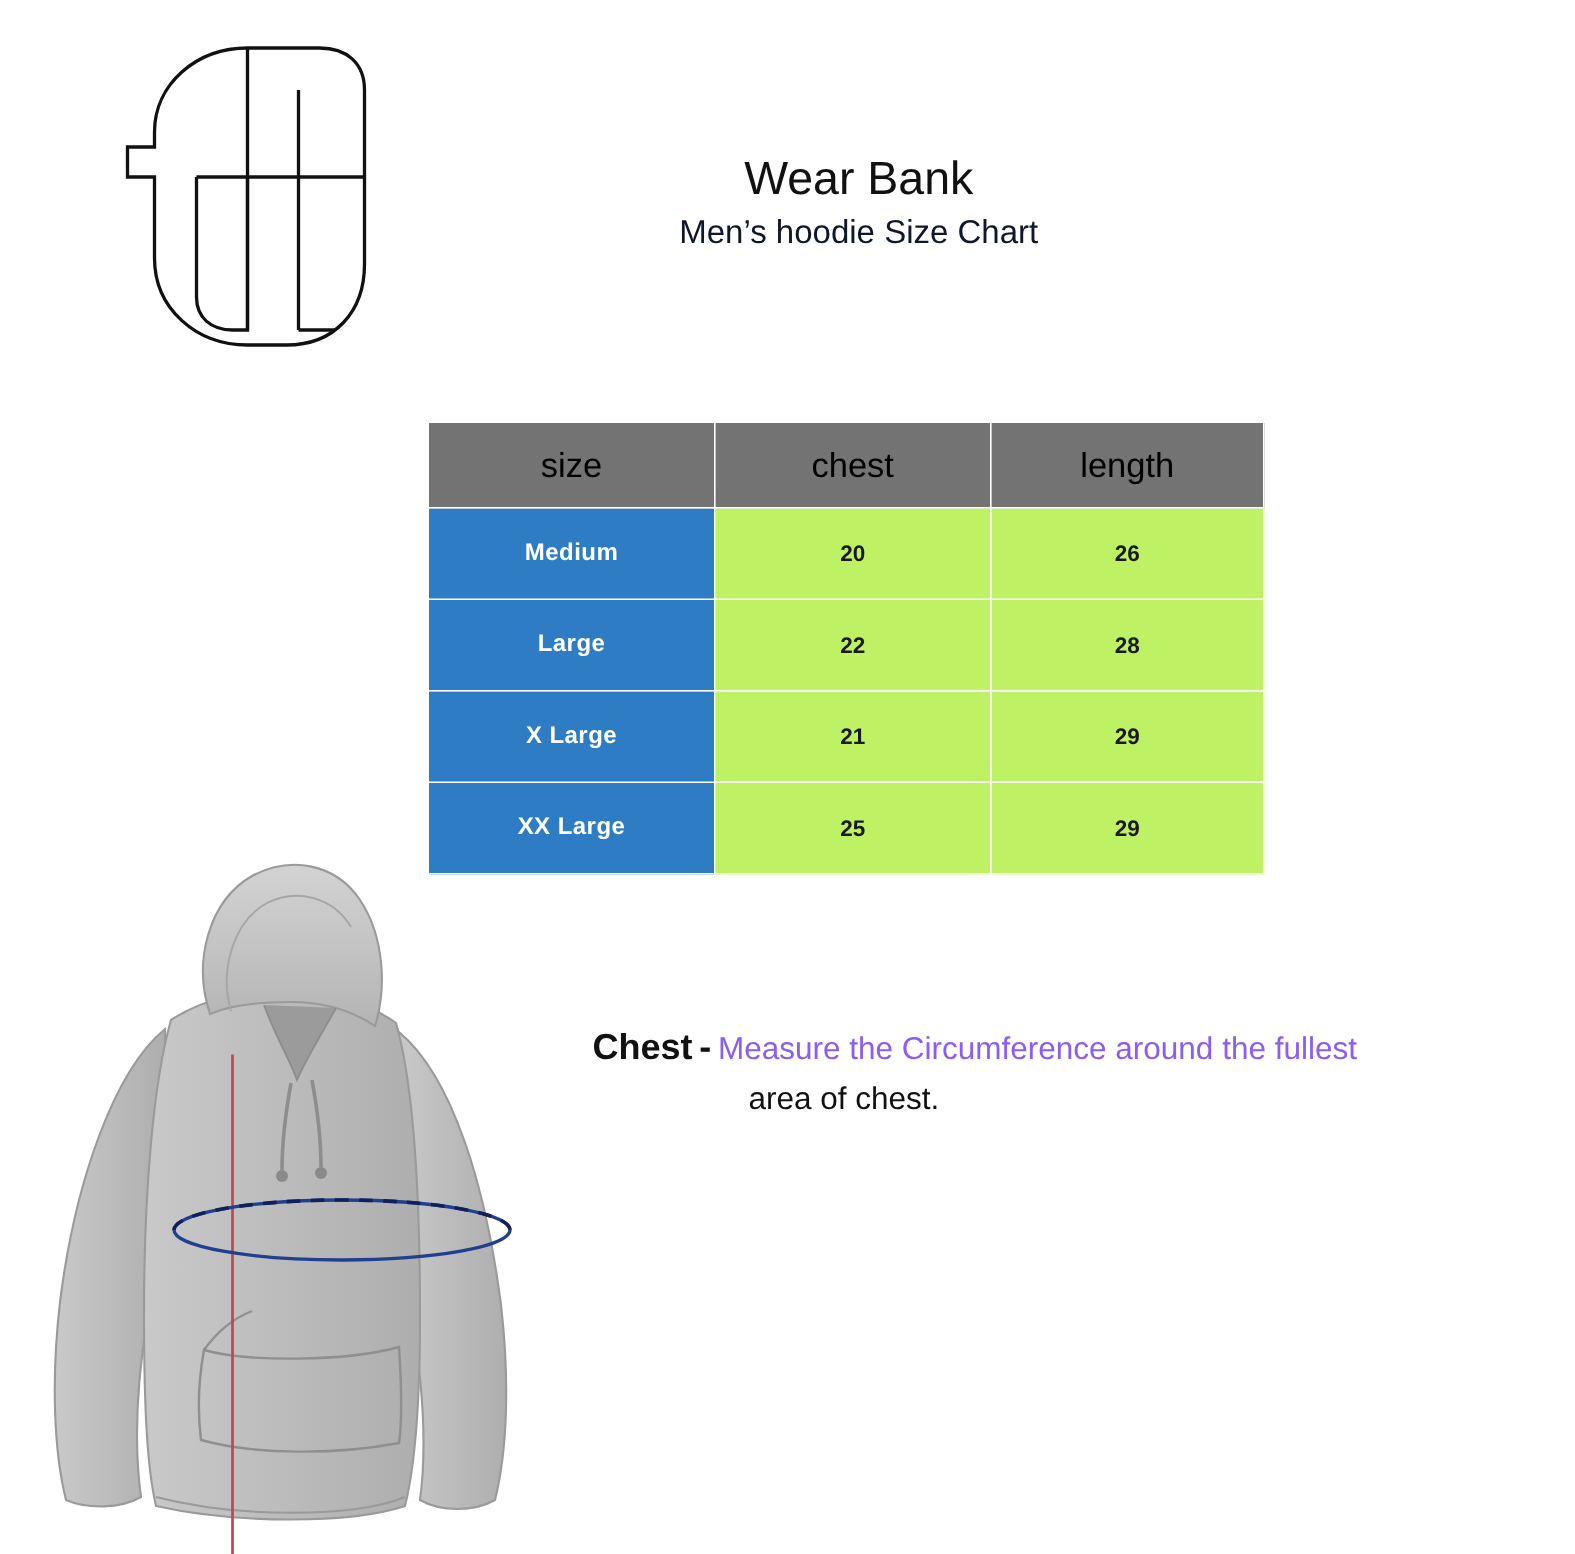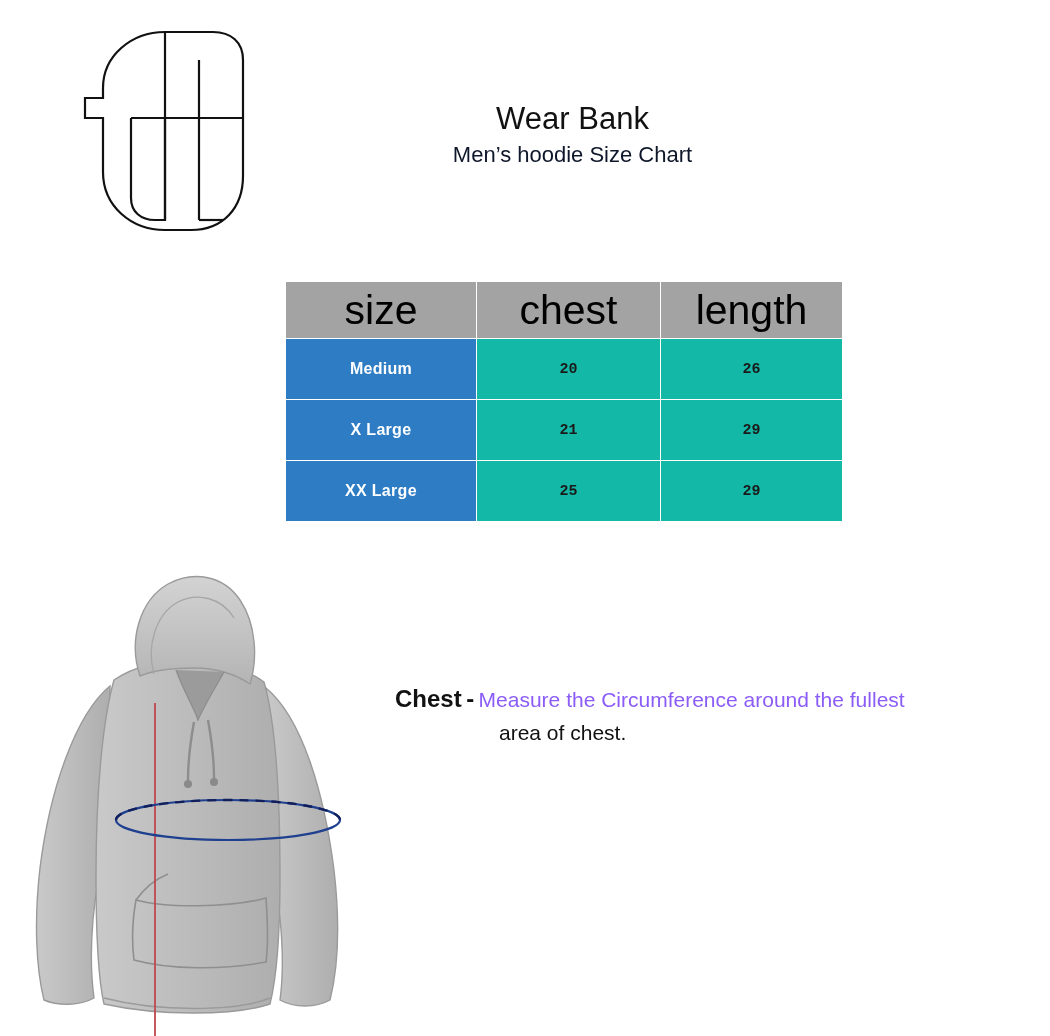--- a/index.html
+++ b/index.html
@@ -66,46 +66,45 @@
     border-collapse: collapse;
     table-layout: fixed;
   }
   #size-table td, #size-table th {
     border: 1px solid #ffffff;
     padding: 0;
     text-align: center;
     vertical-align: middle;
   }
   #size-table thead th {
-    background: #a3a3a3;
+    background: #737373;
     color: #000;
     font-weight: 400;
     height: 56px;
-    font-size: 41px;
+    font-size: 23px;
     border: 1px solid #ffffff;
   }
   #size-table thead th.col-size { width: 190px; }
   #size-table thead th.col-chest { width: 183px; }
   #size-table thead th.col-length { width: 181px; }
 
   #size-table tbody td {
     height: 60px;
     font-size: 16px;
     font-weight: bold;
   }
   #size-table tbody td.cell-size {
     background: #2e7cc4;
     color: #ffffff;
     letter-spacing: 0.3px;
   }
   #size-table tbody td.cell-val {
-    background: #14b8a6;
+    background: #bef264;
     color: #1a1a1a;
     font-size: 15px;
-    font-family: Liberation Mono, monospace;
   }
 
   
   #hoodie-figure {
     position: absolute;
     left: 18px;
     top: 548px;
     width: 390px;
     height: 488px;
   }
@@ -181,20 +180,25 @@
       <th class="col-size">size</th>
       <th class="col-chest">chest</th>
       <th class="col-length">length</th>
     </tr>
   </thead>
   <tbody>
     <tr>
       <td class="cell-size">Medium</td>
       <td class="cell-val">20</td>
       <td class="cell-val">26</td>
+    </tr>
+    <tr>
+      <td class="cell-size">Large</td>
+      <td class="cell-val">22</td>
+      <td class="cell-val">28</td>
     </tr>
     <tr>
       <td class="cell-size">X Large</td>
       <td class="cell-val">21</td>
       <td class="cell-val">29</td>
     </tr>
     <tr>
       <td class="cell-size">XX Large</td>
       <td class="cell-val">25</td>
       <td class="cell-val">29</td>

